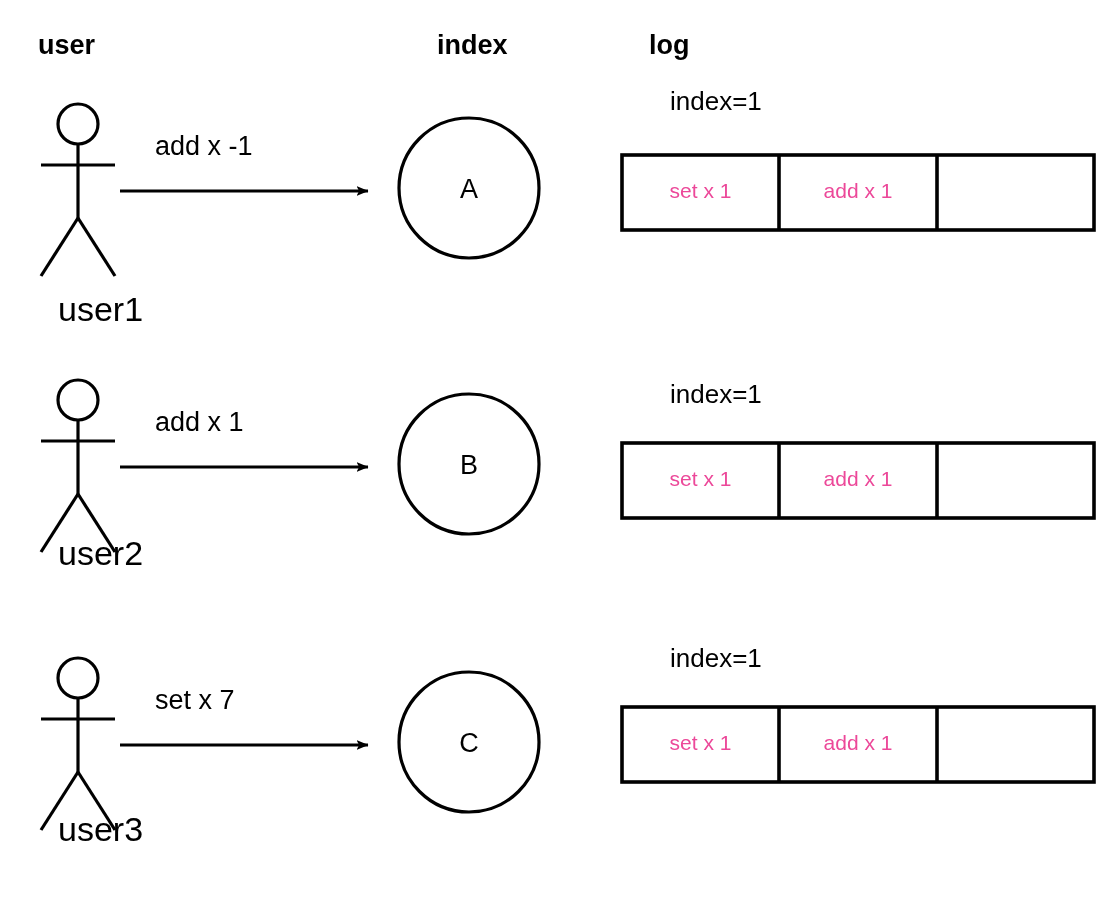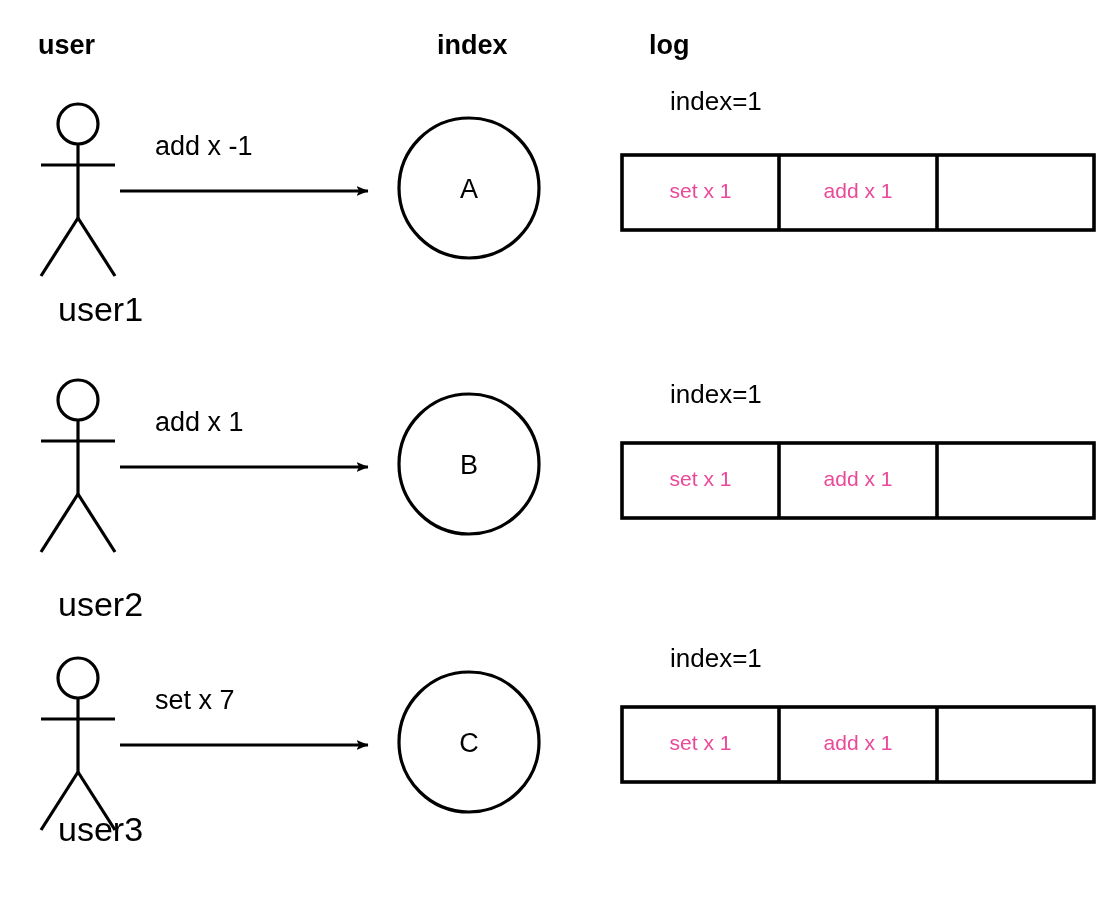--- a/index.html
+++ b/index.html
@@ -157,21 +157,21 @@
 
   <div class="msg-label" style="top:133px;">add x -1</div>
   <div class="actor-label" style="top:292px;">user1</div>
   <div class="node-label" style="top:176px;">A</div>
   <div class="index-label" style="top:88px;">index=1</div>
   <div class="cell-label" style="left:622px; top:180px; width:157px;">set x 1</div>
   <div class="cell-label" style="left:779px; top:180px; width:158px;">add x 1</div>
   <div class="cell-label" style="left:937px; top:180px; width:157px;"></div>
 
   <div class="msg-label" style="top:409px;">add x 1</div>
-  <div class="actor-label" style="top:587px;">user2</div>
+  <div class="actor-label" style="top:536px;">user2</div>
   <div class="node-label" style="top:452px;">B</div>
   <div class="index-label" style="top:381px;">index=1</div>
   <div class="cell-label" style="left:622px; top:468px; width:157px;">set x 1</div>
   <div class="cell-label" style="left:779px; top:468px; width:158px;">add x 1</div>
   <div class="cell-label" style="left:937px; top:468px; width:157px;"></div>
 
   <div class="msg-label" style="top:687px;">set x 7</div>
   <div class="actor-label" style="top:812px;">user3</div>
   <div class="node-label" style="top:730px;">C</div>
   <div class="index-label" style="top:645px;">index=1</div>

